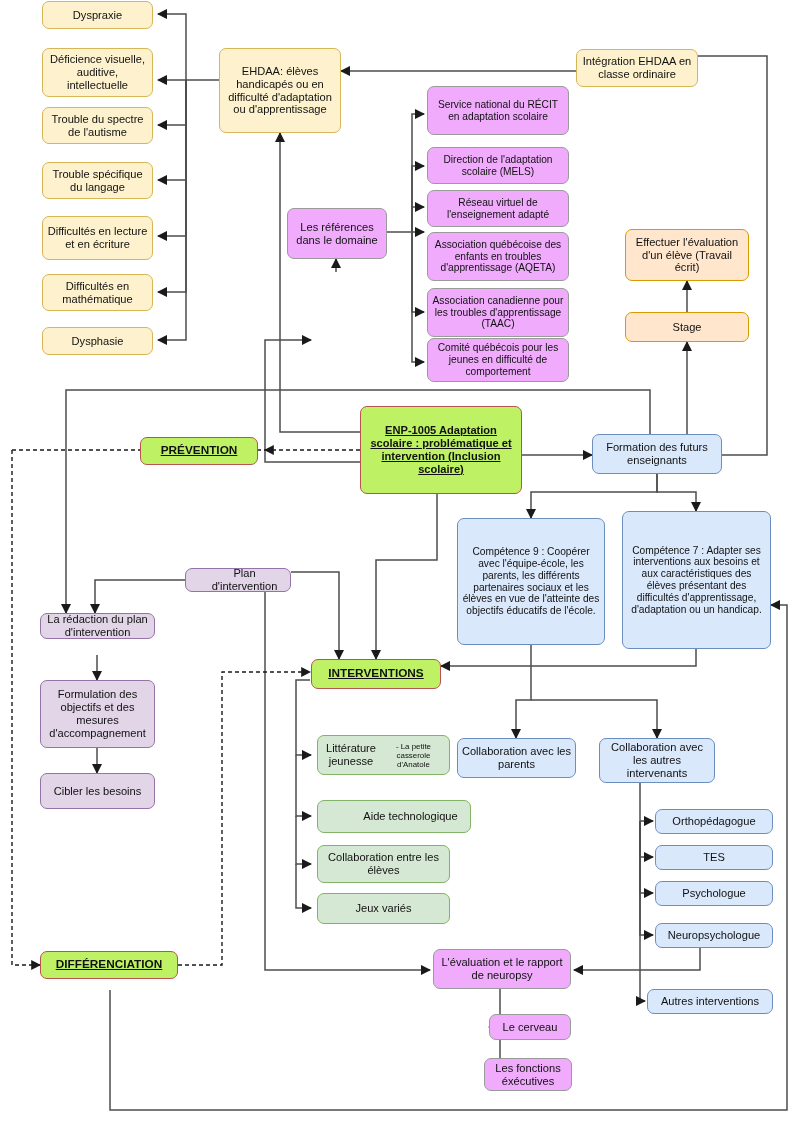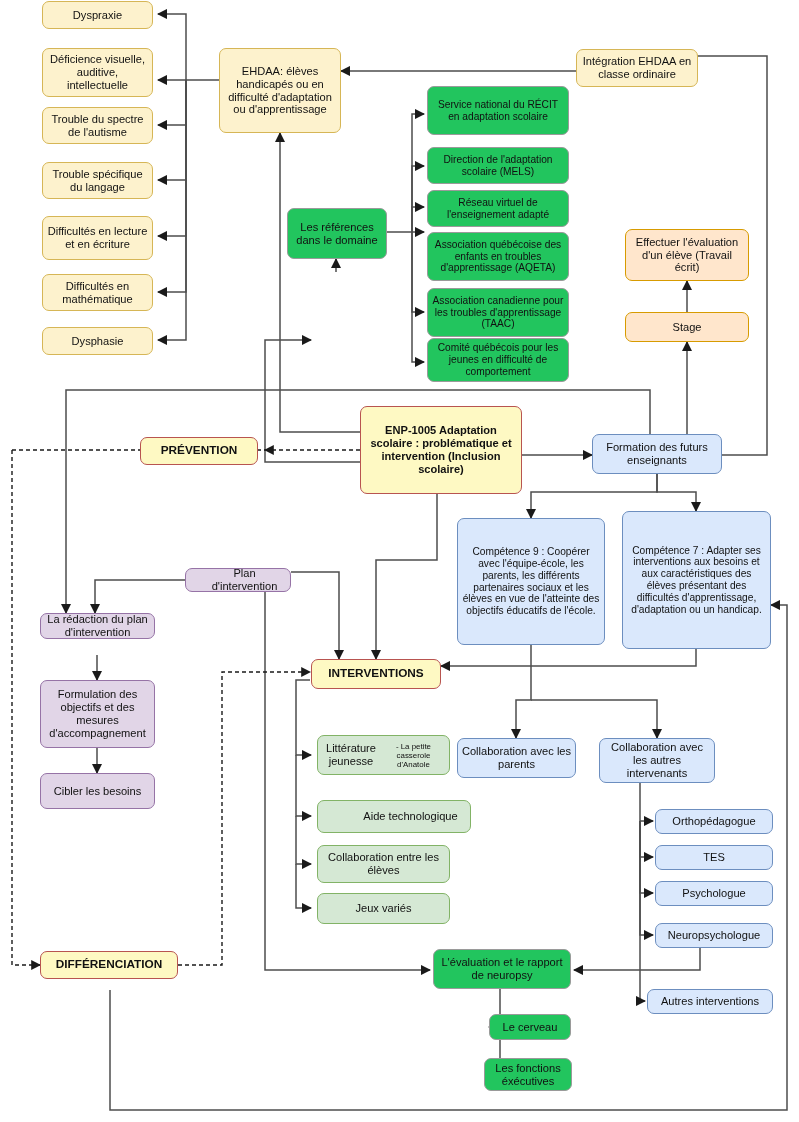--- a/index.html
+++ b/index.html
@@ -4,24 +4,24 @@
 <style>
   html,body{margin:0;padding:0;background:#ffffff;}
   body{width:799px;height:1122px;overflow:hidden;
        font-family:"Liberation Sans","DejaVu Sans",sans-serif;}
   #diagram{position:relative;width:799px;height:1122px;}
   svg#edges{position:absolute;left:0;top:0;width:799px;height:1122px;}
   .node{position:absolute;box-sizing:border-box;border-width:1.4px;border-style:solid;
         border-radius:7px;display:flex;align-items:center;justify-content:center;
         text-align:center;line-height:1.16;color:#111111;padding:2px 3px;}
   .yellow{background:#fdf2cd;border-color:#d6b656;}
-  .gray  {background:#22c55e;border-color:#9a9a9a;}
+  .gray  {background:#f0abfc;border-color:#9a9a9a;}
   .orange{background:#ffe6cc;border-color:#d79b00;}
   .blue  {background:#dae8fc;border-color:#6c8ebf;}
-  .red   {background:#fef9c3;border-color:#b85450;font-weight:bold;}
+  .red   {background:#bef264;border-color:#b85450;font-weight:bold;text-decoration:underline;}
   .purple{background:#e1d5e7;border-color:#9673a6;}
   .green {background:#d5e8d4;border-color:#82b366;}
   .t10{font-size:10.2px;}
   .t11{font-size:11.1px;}
   .t12{font-size:11.8px;}
   .sub{font-size:7.9px;display:block;margin-top:1px;}
   .stack{display:block;}
 </style>
 </head>
 <body>

